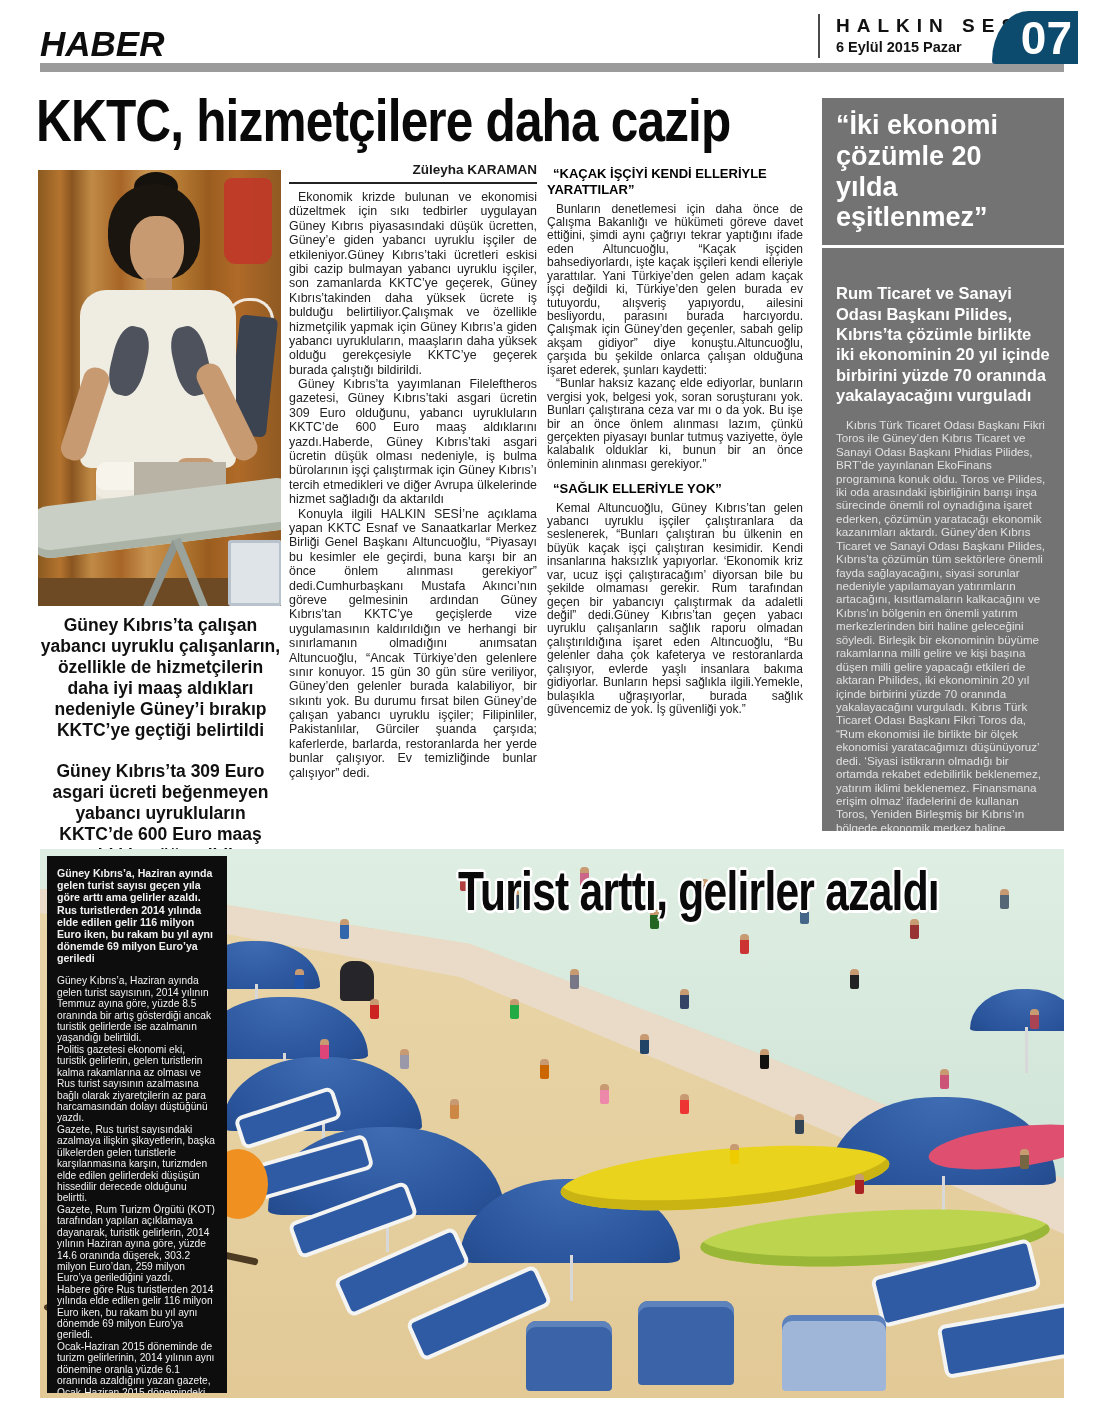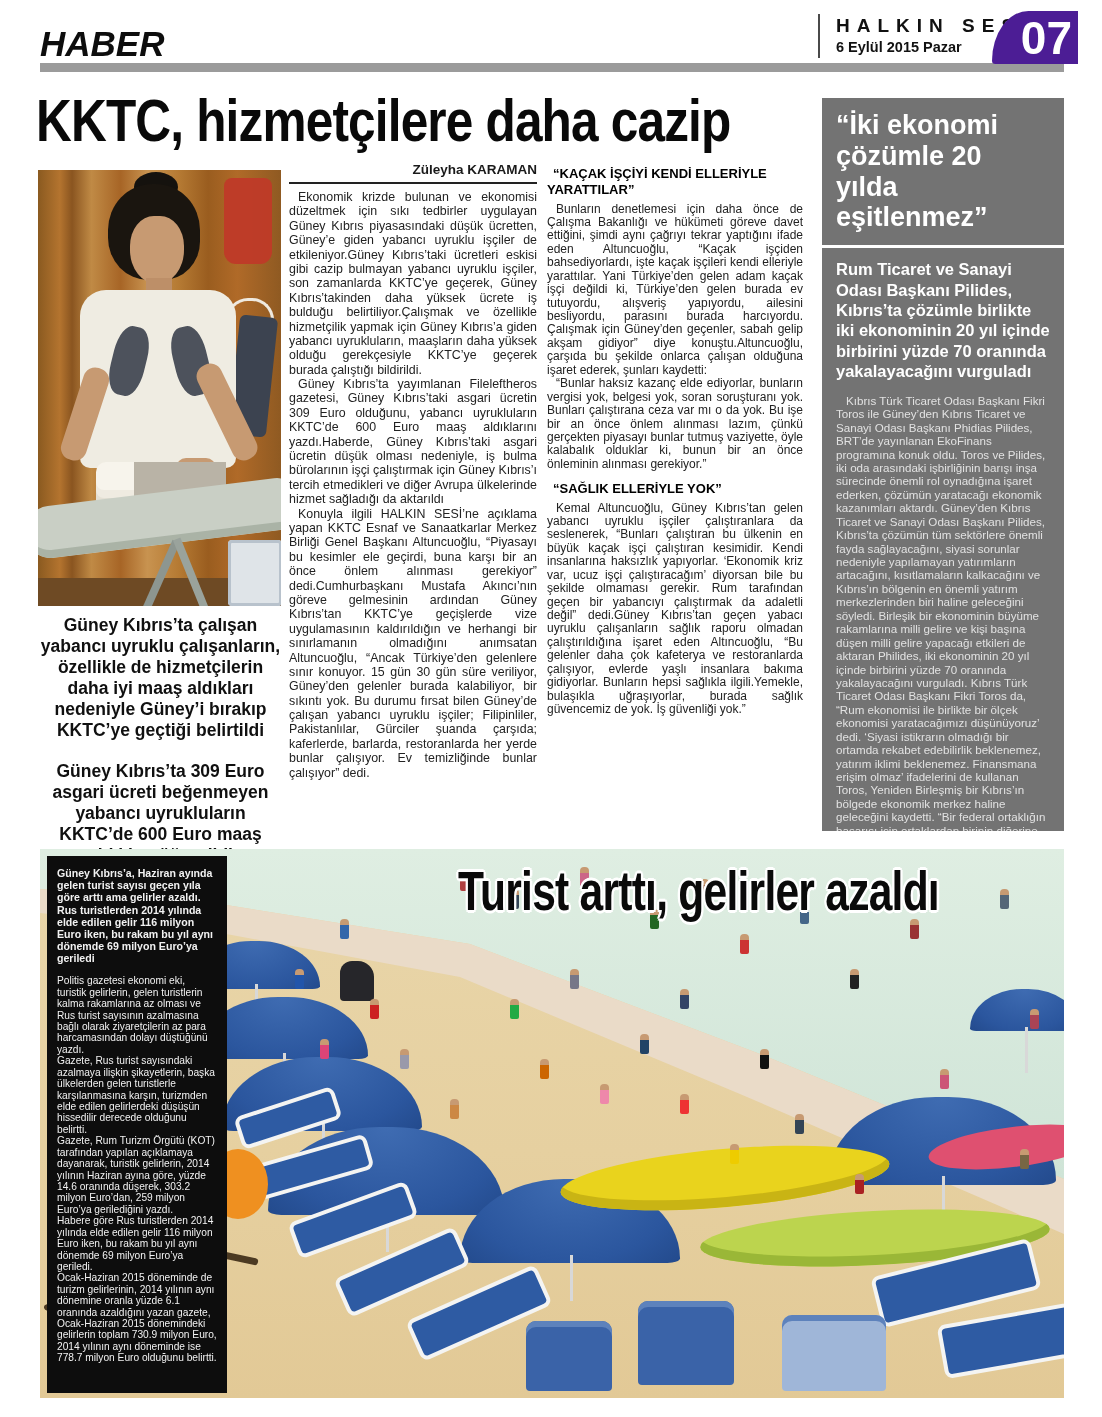--- a/index.html
+++ b/index.html
@@ -9,21 +9,21 @@
     margin:0 auto;
   }
   
   .haber{position:absolute;left:40px;top:24px;font-size:35px;font-weight:900;
     font-style:italic;letter-spacing:0;color:#0d0d0d;}
   .grayrule{position:absolute;left:40px;top:63px;width:1024px;height:9px;background:#9b9b9b;}
   .mast-divider{position:absolute;left:818px;top:14px;width:2px;height:44px;background:#4a4a4a;}
   .masthead{position:absolute;left:836px;top:15px;font-size:19px;font-weight:700;
     letter-spacing:7px;color:#111;white-space:nowrap;}
   .mastdate{position:absolute;left:836px;top:39px;font-size:14.5px;font-weight:700;color:#111;}
-  .pagebadge{position:absolute;left:992px;top:11px;width:86px;height:53px;background:#4c1d95;
+  .pagebadge{position:absolute;left:992px;top:11px;width:86px;height:53px;background:#0c4a6e;
     border-radius:44px 0 0 4px / 60px 0 0 4px;color:#fff;font-size:46px;font-weight:700;
     display:flex;align-items:center;justify-content:flex-end;padding-right:6px;box-sizing:border-box;}
   
   .headline1{position:absolute;left:36px;top:92px;font-size:59px;font-weight:900;
     letter-spacing:-1px;color:#090909;white-space:nowrap;transform:scaleX(.84);
     transform-origin:left top;line-height:1;}
   
   .photo1{position:absolute;left:38px;top:170px;width:243px;height:436px;overflow:hidden;
     background:linear-gradient(90deg,#8a5a20 0%,#b4742f 9%,#8a5520 14%,#c08a45 22%,
       #a76526 34%,#c89350 45%,#b57a33 58%,#9a5d1f 70%,#b06a28 82%,#8f5a22 100%);}
@@ -73,21 +73,21 @@
     font-size:12px;line-height:1.12;text-align:justify;color:#222;}
   .colA p,.colB p{margin:0;text-indent:9px;}
   .subhead{font-weight:700;font-size:13px;color:#000;margin:10px 0 4px 0;text-align:left;
     text-indent:6px;line-height:1.25;}
   .subhead.first{margin-top:0;}
   
   .ecobox{position:absolute;left:822px;top:98px;width:242px;height:733px;background:#737373;
     color:#fff;box-sizing:border-box;overflow:hidden;}
   .eco-head{padding:12px 14px 12px 14px;font-size:27px;font-weight:700;line-height:1.14;
     border-bottom:3px solid #fff;}
-  .eco-sub{padding:11px 14px 4px 14px;font-size:16.5px;font-weight:700;line-height:1.24;}
+  .eco-sub{padding:11px 14px 4px 14px;font-size:16.5px;font-weight:700;line-height:1.24;margin-top:24px;}
   .eco-body{padding:8px 14px 10px 14px;font-size:11.6px;line-height:1.16;color:#e2e2e2;
     text-indent:10px;}
   
   .photo2{position:absolute;left:40px;top:849px;width:1024px;height:549px;overflow:hidden;
     background:linear-gradient(180deg,#e9d6aa 0%,#e6d0a0 55%,#e2c996 100%);}
   .sea{position:absolute;left:0;top:0;width:1024px;height:549px;
     background:linear-gradient(180deg,#dfeee2 0%,#cfe4d7 60%,#d8e9da 100%);
     clip-path:polygon(0 0,1024px 0,1024px 330px,720px 205px,430px 95px,180px 55px,0 40px);}
   .wetsand{position:absolute;left:0;top:0;width:1024px;height:549px;background:#eadbc8;
     clip-path:polygon(0 40px,180px 55px,430px 95px,720px 205px,1024px 330px,1024px 385px,
@@ -256,20 +256,21 @@
         <div style="position: absolute; left: 280px; top: 190px; width: 9px; height: 20px; background: linear-gradient(rgb(199, 154, 114) 0px, rgb(199, 154, 114) 30%, rgb(221, 68, 119) 30%, rgb(221, 68, 119) 100%); border-radius: 4px 4px 2px 2px;"></div>
         <div style="position: absolute; left: 530px; top: 120px; width: 9px; height: 20px; background: linear-gradient(rgb(199, 154, 114) 0px, rgb(199, 154, 114) 30%, rgb(119, 119, 136) 30%, rgb(119, 119, 136) 100%); border-radius: 4px 4px 2px 2px;"></div>
         <div style="position: absolute; left: 720px; top: 200px; width: 9px; height: 20px; background: linear-gradient(rgb(199, 154, 114) 0px, rgb(199, 154, 114) 30%, rgb(17, 17, 17) 30%, rgb(17, 17, 17) 100%); border-radius: 4px 4px 2px 2px;"></div>
         <div style="position: absolute; left: 900px; top: 220px; width: 9px; height: 20px; background: linear-gradient(rgb(199, 154, 114) 0px, rgb(199, 154, 114) 30%, rgb(204, 85, 119) 30%, rgb(204, 85, 119) 100%); border-radius: 4px 4px 2px 2px;"></div>
       </div>
 
     <div class="headline2">Turist arttı, gelirler azaldı</div>
 
     <div class="tourbox">
       <p class="tour-intro">Güney Kıbrıs’a, Haziran ayında gelen turist sayısı geçen yıla göre arttı ama gelirler azaldı. Rus turistlerden 2014 yılında elde edilen gelir 116 milyon Euro iken, bu rakam bu yıl aynı dönemde 69 milyon Euro’ya geriledi</p>
+      <p class="tp">Güney Kıbrıs’a, Haziran ayında gelen turist sayısının, 2014 yılının Temmuz ayına göre, yüzde 8.5 oranında bir artış gösterdiği ancak turistik gelirlerde ise azalmanın yaşandığı belirtildi.</p>
       <p class="tp">Politis gazetesi ekonomi eki, turistik gelirlerin, gelen turistlerin kalma rakamlarına az olması ve Rus turist sayısının azalmasına bağlı olarak ziyaretçilerin az para harcamasından dolayı düştüğünü yazdı.</p>
       <p class="tp">Gazete, Rus turist sayısındaki azalmaya ilişkin şikayetlerin, başka ülkelerden gelen turistlerle karşılanmasına karşın, turizmden elde edilen gelirlerdeki düşüşün hissedilir derecede olduğunu belirtti.</p>
       <p class="tp">Gazete, Rum Turizm Örgütü (KOT) tarafından yapılan açıklamaya dayanarak, turistik gelirlerin, 2014 yılının Haziran ayına göre, yüzde 14.6 oranında düşerek, 303.2 milyon Euro’dan, 259 milyon Euro’ya gerilediğini yazdı.</p>
       <p class="tp">Habere göre Rus turistlerden 2014 yılında elde edilen gelir 116 milyon Euro iken, bu rakam bu yıl aynı dönemde 69 milyon Euro’ya geriledi.</p>
       <p class="tp">Ocak-Haziran 2015 döneminde de turizm gelirlerinin, 2014 yılının aynı dönemine oranla yüzde 6.1 oranında azaldığını yazan gazete, Ocak-Haziran 2015 dönemindeki gelirlerin toplam 730.9 milyon Euro, 2014 yılının aynı döneminde ise 778.7 milyon Euro olduğunu belirtti.</p>
     </div>
   </div>
 
 </div>
 

